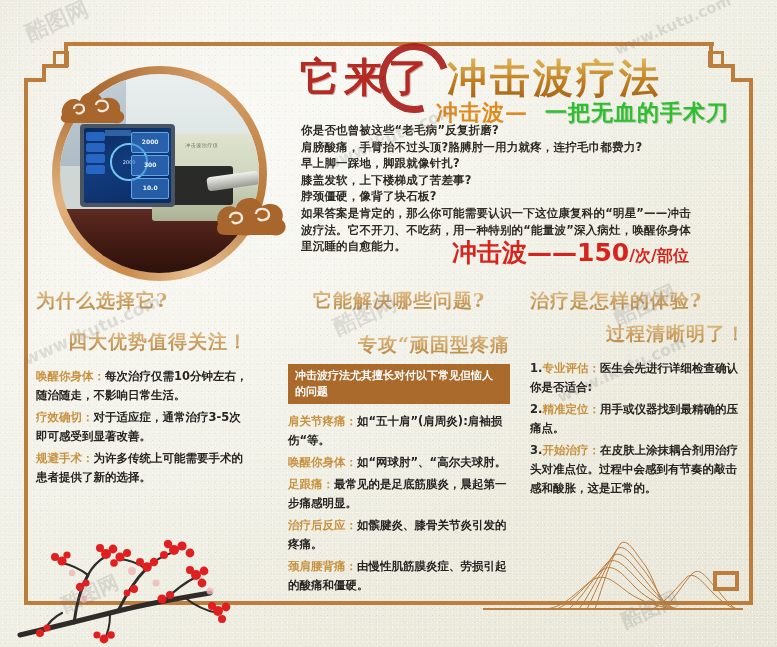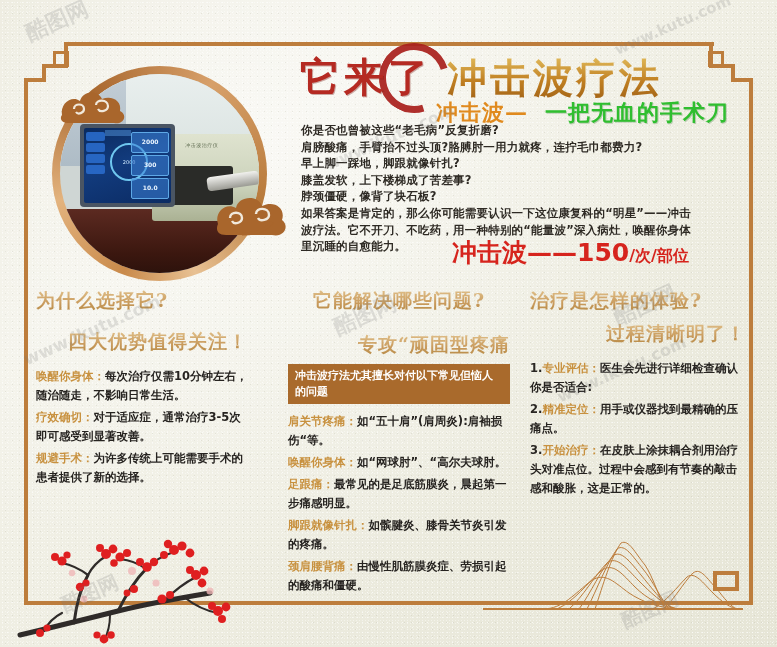--- a/index.html
+++ b/index.html
@@ -246,21 +246,21 @@
     <div class="para">
       <span class="kw">肩关节疼痛：</span><span>如“五十肩”(肩周炎):肩袖损伤“等。</span>
     </div>
     <div class="para">
       <span class="kw">唤醒你身体：</span><span>如“网球肘”、“高尔夫球肘。</span>
     </div>
     <div class="para">
       <span class="kw">足跟痛：</span><span>最常见的是足底筋膜炎，晨起第一步痛感明显。</span>
     </div>
     <div class="para">
-      <span class="kw">脚跟就像针扎：</span><span>如髌腱炎、膝骨关节炎引发的疼痛。</span>
+      <span class="kw">治疗后反应：</span><span>如髌腱炎、膝骨关节炎引发的疼痛。</span>
     </div>
     <div class="para">
       <span class="kw">颈肩腰背痛：</span><span>由慢性肌筋膜炎症、劳损引起的酸痛和僵硬。</span>
     </div>
   </div>
 
   <div class="col" style="left:530px;top:288px;width:216px;">
     <div class="col-h1">治疗是怎样的体验?</div>
     <div class="col-h2" style="margin-top:7px;">过程清晰明了！</div>
     <div style="height:12px;"></div>

